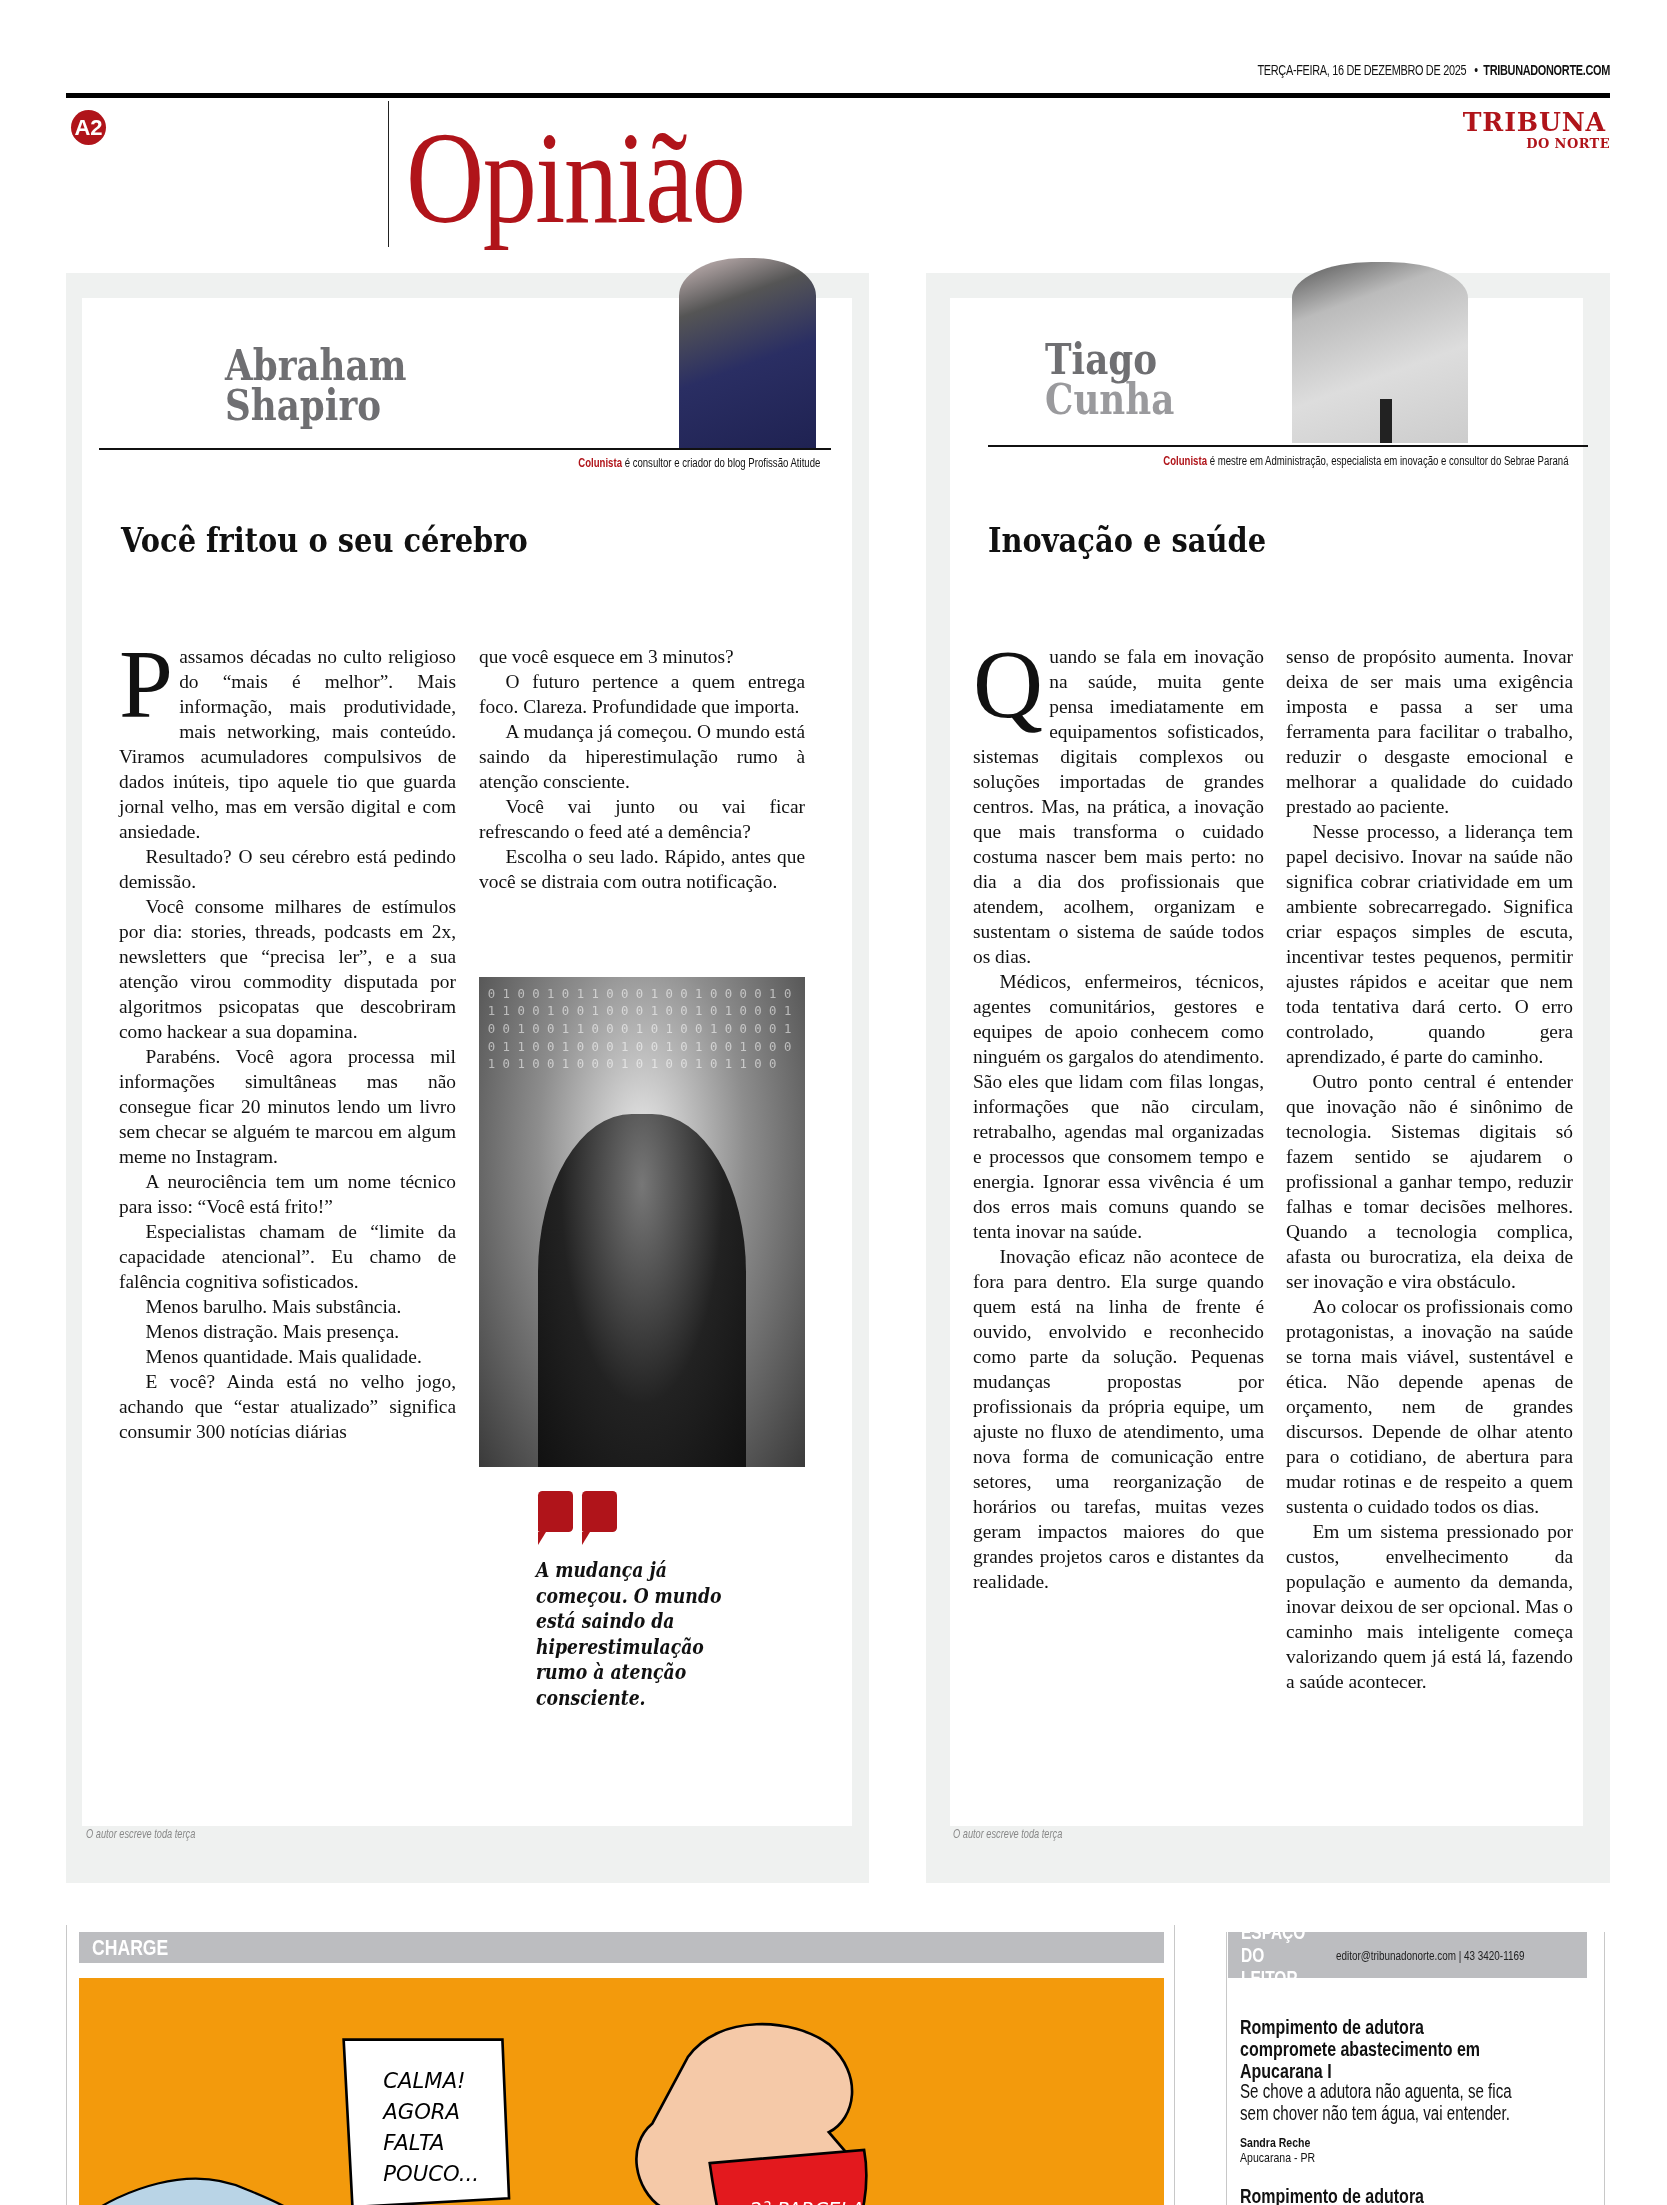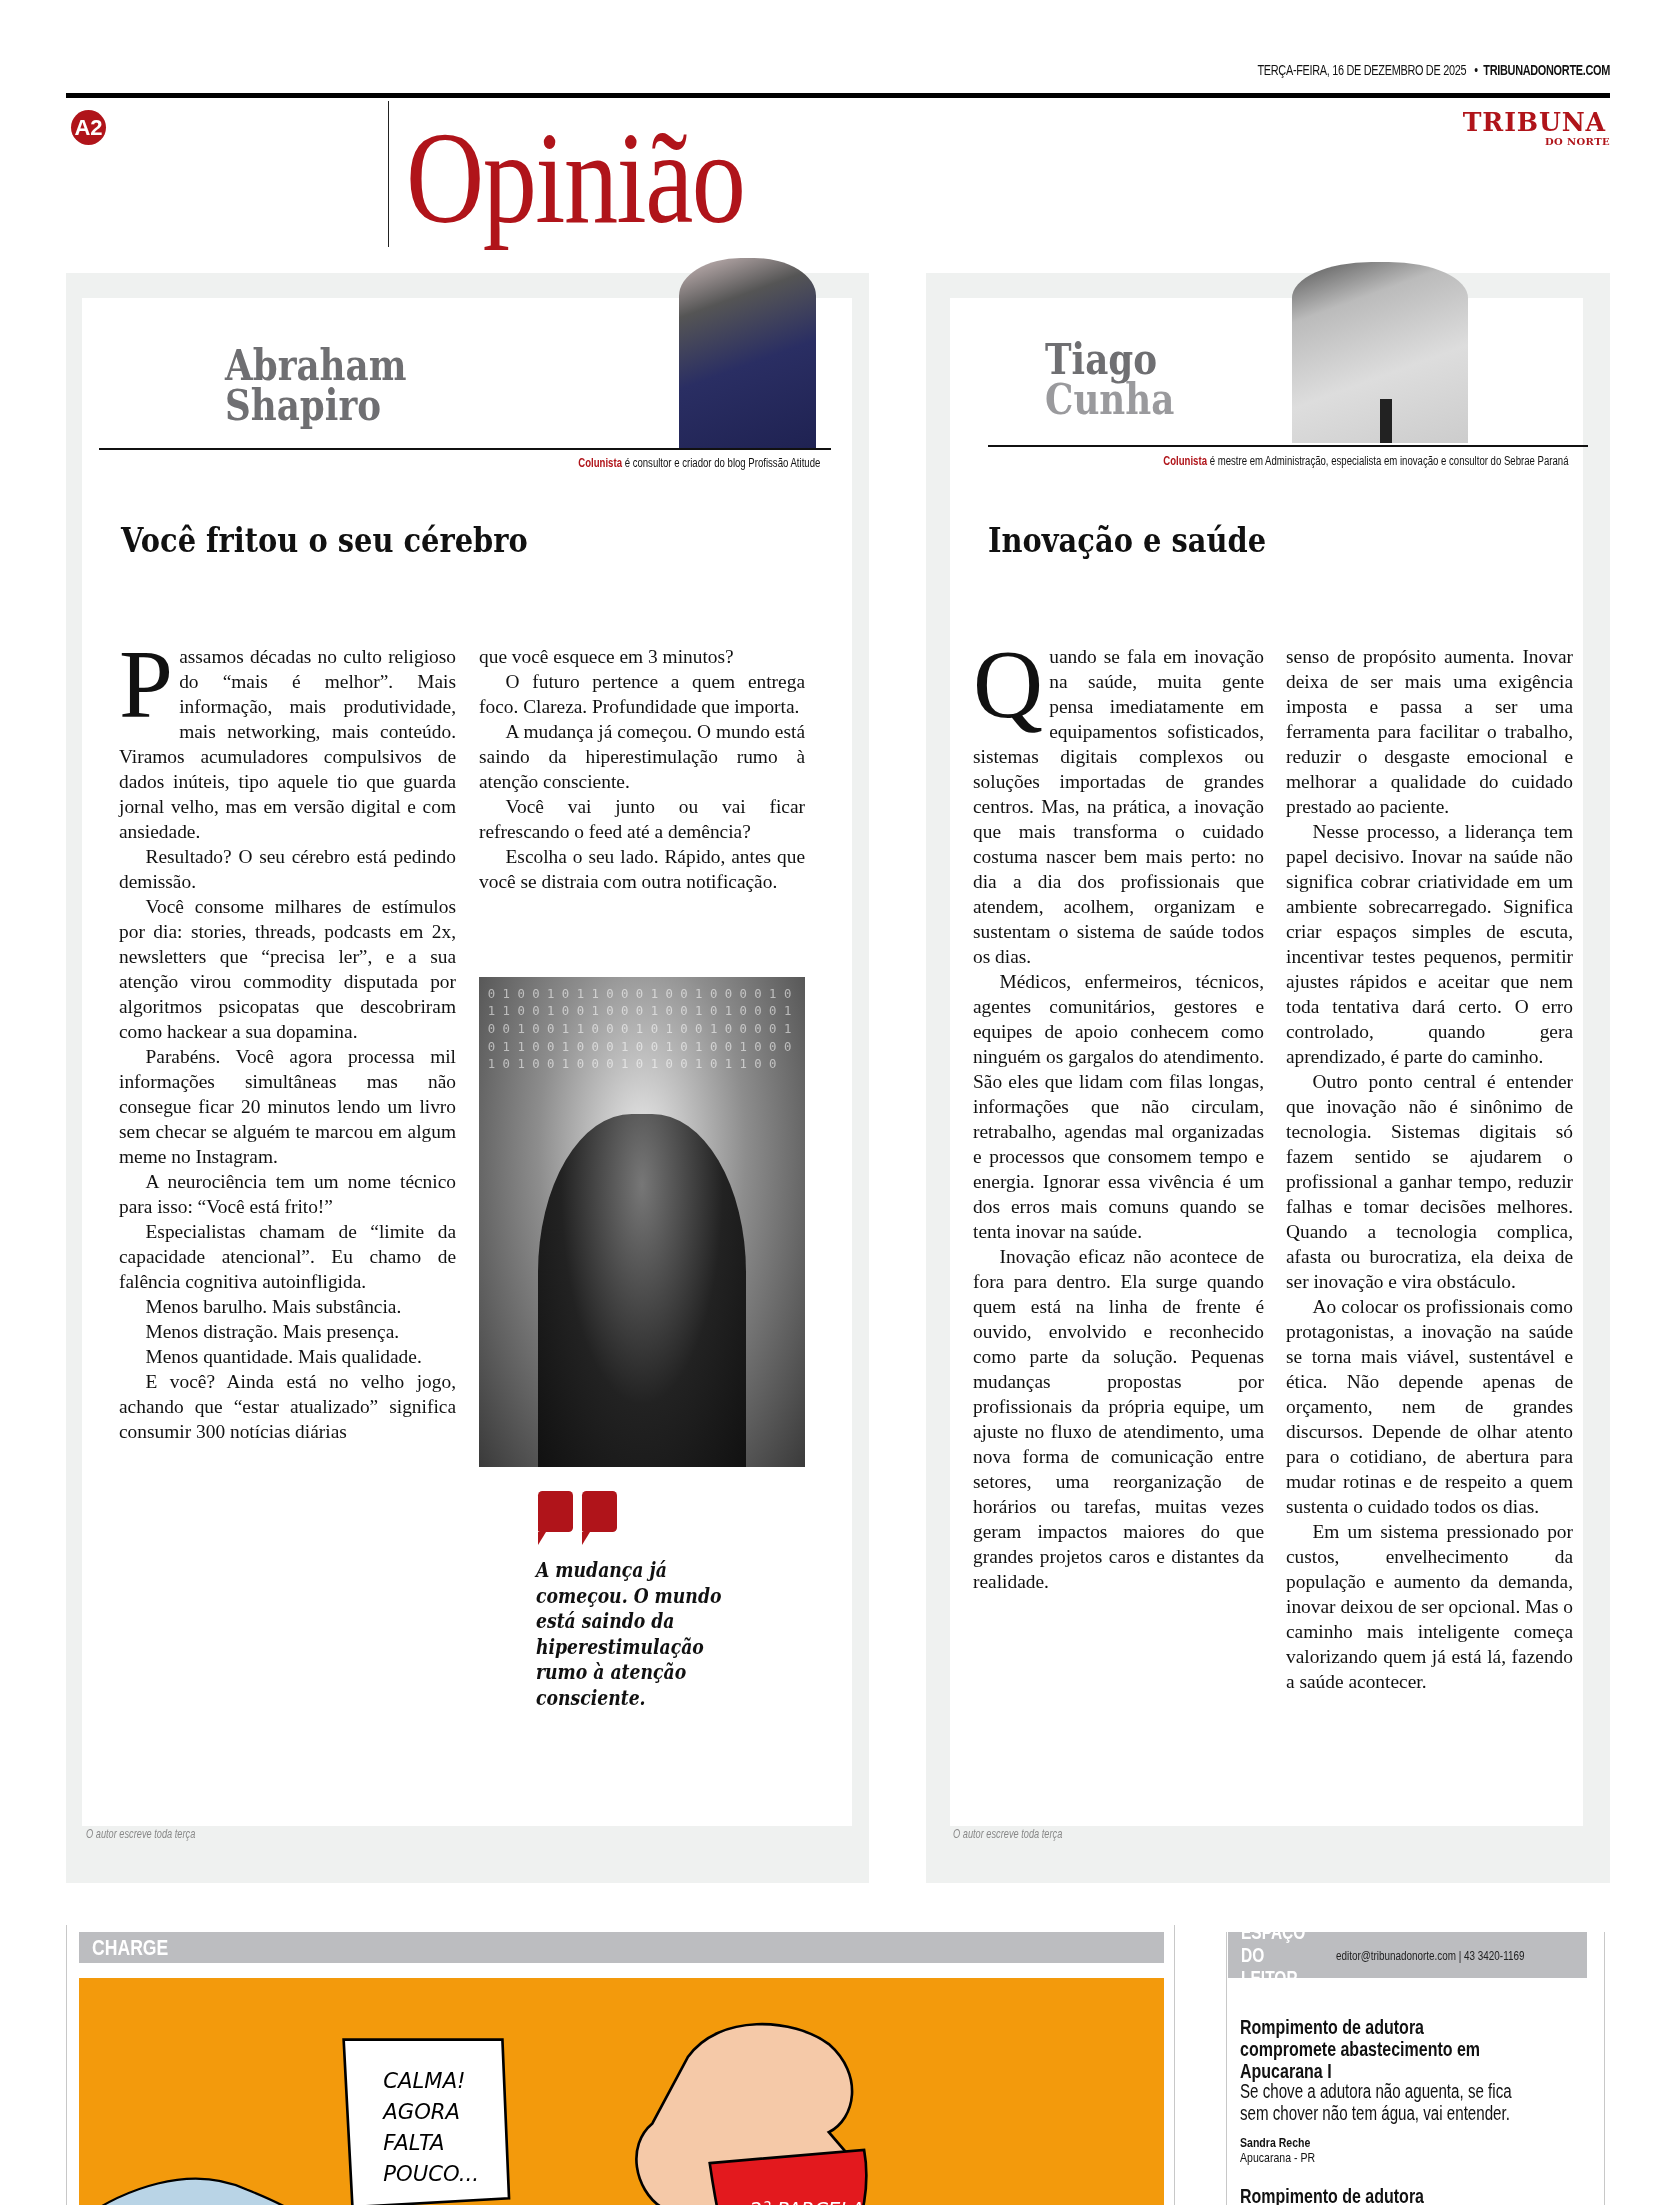--- a/index.html
+++ b/index.html
@@ -8,21 +8,21 @@
 
   
   .dateline { right:57px; top:62px; font-family:"Liberation Sans", sans-serif; font-size:14px; letter-spacing:-0.4px; transform:scaleX(0.78); transform-origin:right center; white-space:nowrap; }
   .dateline .site { font-weight:bold; }
   .topRule { left:66px; top:93px; width:1544px; height:5.3px; background:#000; }
   .badge { left:71px; top:110px; width:35px; height:35px; border-radius:50%; background:#b0141a; color:#fff; font-family:"Liberation Sans", sans-serif; font-weight:bold; font-size:22px; display:flex; align-items:center; justify-content:center; }
   .vline { left:388px; top:101px; width:1.3px; height:146px; background:#222; }
   .pageTitle { left:406px; top:112px; font-family:"Liberation Serif", serif; font-size:132px; color:#b0141a; line-height:1; transform:scaleX(0.82); transform-origin:left top; letter-spacing:-1.8px; }
   .logo { right:57px; top:109px; text-align:right; color:#b0141a; font-family:"DejaVu Serif", serif; font-weight:900;margin-left:11px; }
   .logo .main { font-size:26.5px; letter-spacing:0.9px; line-height:1; transform:scaleX(0.95); }
-  .logo .sub { font-size:10px; letter-spacing:0.4px; }
+  .logo .sub { font-size:13px; letter-spacing:0.4px; }
 
   
   .panel { background:#eff1f0; }
   .inner { background:#ffffff; }
   .author { font-family:"DejaVu Serif", serif; font-weight:bold; color:#6f6f72; font-size:42px; line-height:0.95; transform:scaleX(0.85); transform-origin:left top; }
   .author .l2light { color:#9a9a9d; }
   .authorRule { height:1.8px; background:#111; }
   .bio { font-family:"Liberation Sans", sans-serif; font-size:12.3px; white-space:nowrap; transform:scaleX(0.78); transform-origin:right top; }
   .bio .tag { color:#b0141a; font-weight:bold; }
   .headline { font-family:"DejaVu Serif", serif; font-weight:bold; font-size:34px; transform:scaleX(0.85); transform-origin:left top; white-space:nowrap; }
@@ -95,21 +95,21 @@
 </div>
 <div class="abs headline" style="left:121px; top:520px;">Você fritou o seu cérebro</div>
 
 <div class="abs body" style="left:119px; top:644px; width:337px;" id="leftCol1">
   <span class="dropcap">P</span>
 <p class="first">assamos décadas no culto religioso do “mais é melhor”. Mais informação, mais produtividade, mais networking, mais conteúdo. Viramos acumuladores compulsivos de dados inúteis, tipo aquele tio que guarda jornal velho, mas em versão digital e com ansiedade.</p>
     <p>Resultado? O seu cérebro está pedindo demissão.</p>
     <p>Você consome milhares de estímulos por dia: stories, threads, podcasts em 2x, newsletters que “precisa ler”, e a sua atenção virou commodity disputada por algoritmos psicopatas que descobriram como hackear a sua dopamina.</p>
     <p>Parabéns. Você agora processa mil informações simultâneas mas não consegue ficar 20 minutos lendo um livro sem checar se alguém te marcou em algum meme no Instagram.</p>
     <p>A neurociência tem um nome técnico para isso: “Você está frito!”</p>
-    <p>Especialistas chamam de “limite da capacidade atencional”. Eu chamo de falência cognitiva autoinfligida.</p>
+    <p>Especialistas chamam de “limite da capacidade atencional”. Eu chamo de falência cognitiva sofisticados.</p>
     <p>Menos barulho. Mais substância.</p>
     <p>Menos distração. Mais presença.</p>
     <p>Menos quantidade. Mais qualidade.</p>
     <p>E você? Ainda está no velho jogo, achando que “estar atualizado” significa consumir 300 notícias diárias</p>
   </div>
 <div class="abs body" style="left:479px; top:644px; width:326px;" id="leftCol2">
     <p class="first">que você esquece em 3 minutos?</p>
     <p>O futuro pertence a quem entrega foco. Clareza. Profundidade que importa.</p>
     <p>A mudança já começou. O mundo está saindo da hiperestimulação rumo à atenção consciente.</p>
     <p>Você vai junto ou vai ficar refrescando o feed até a demência?</p>

